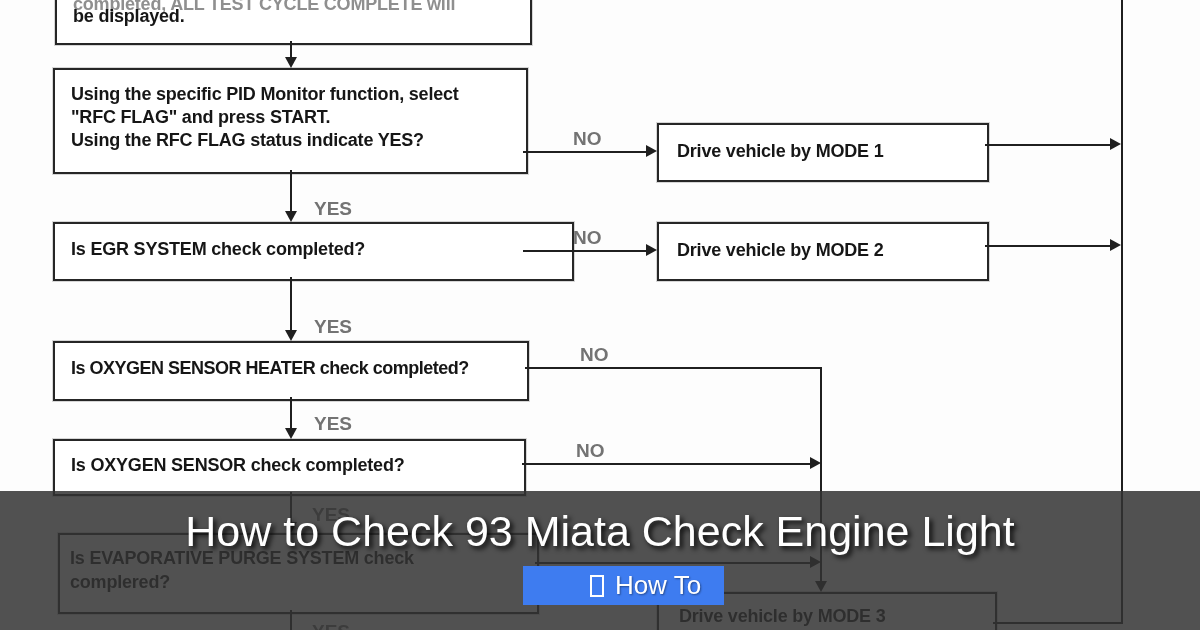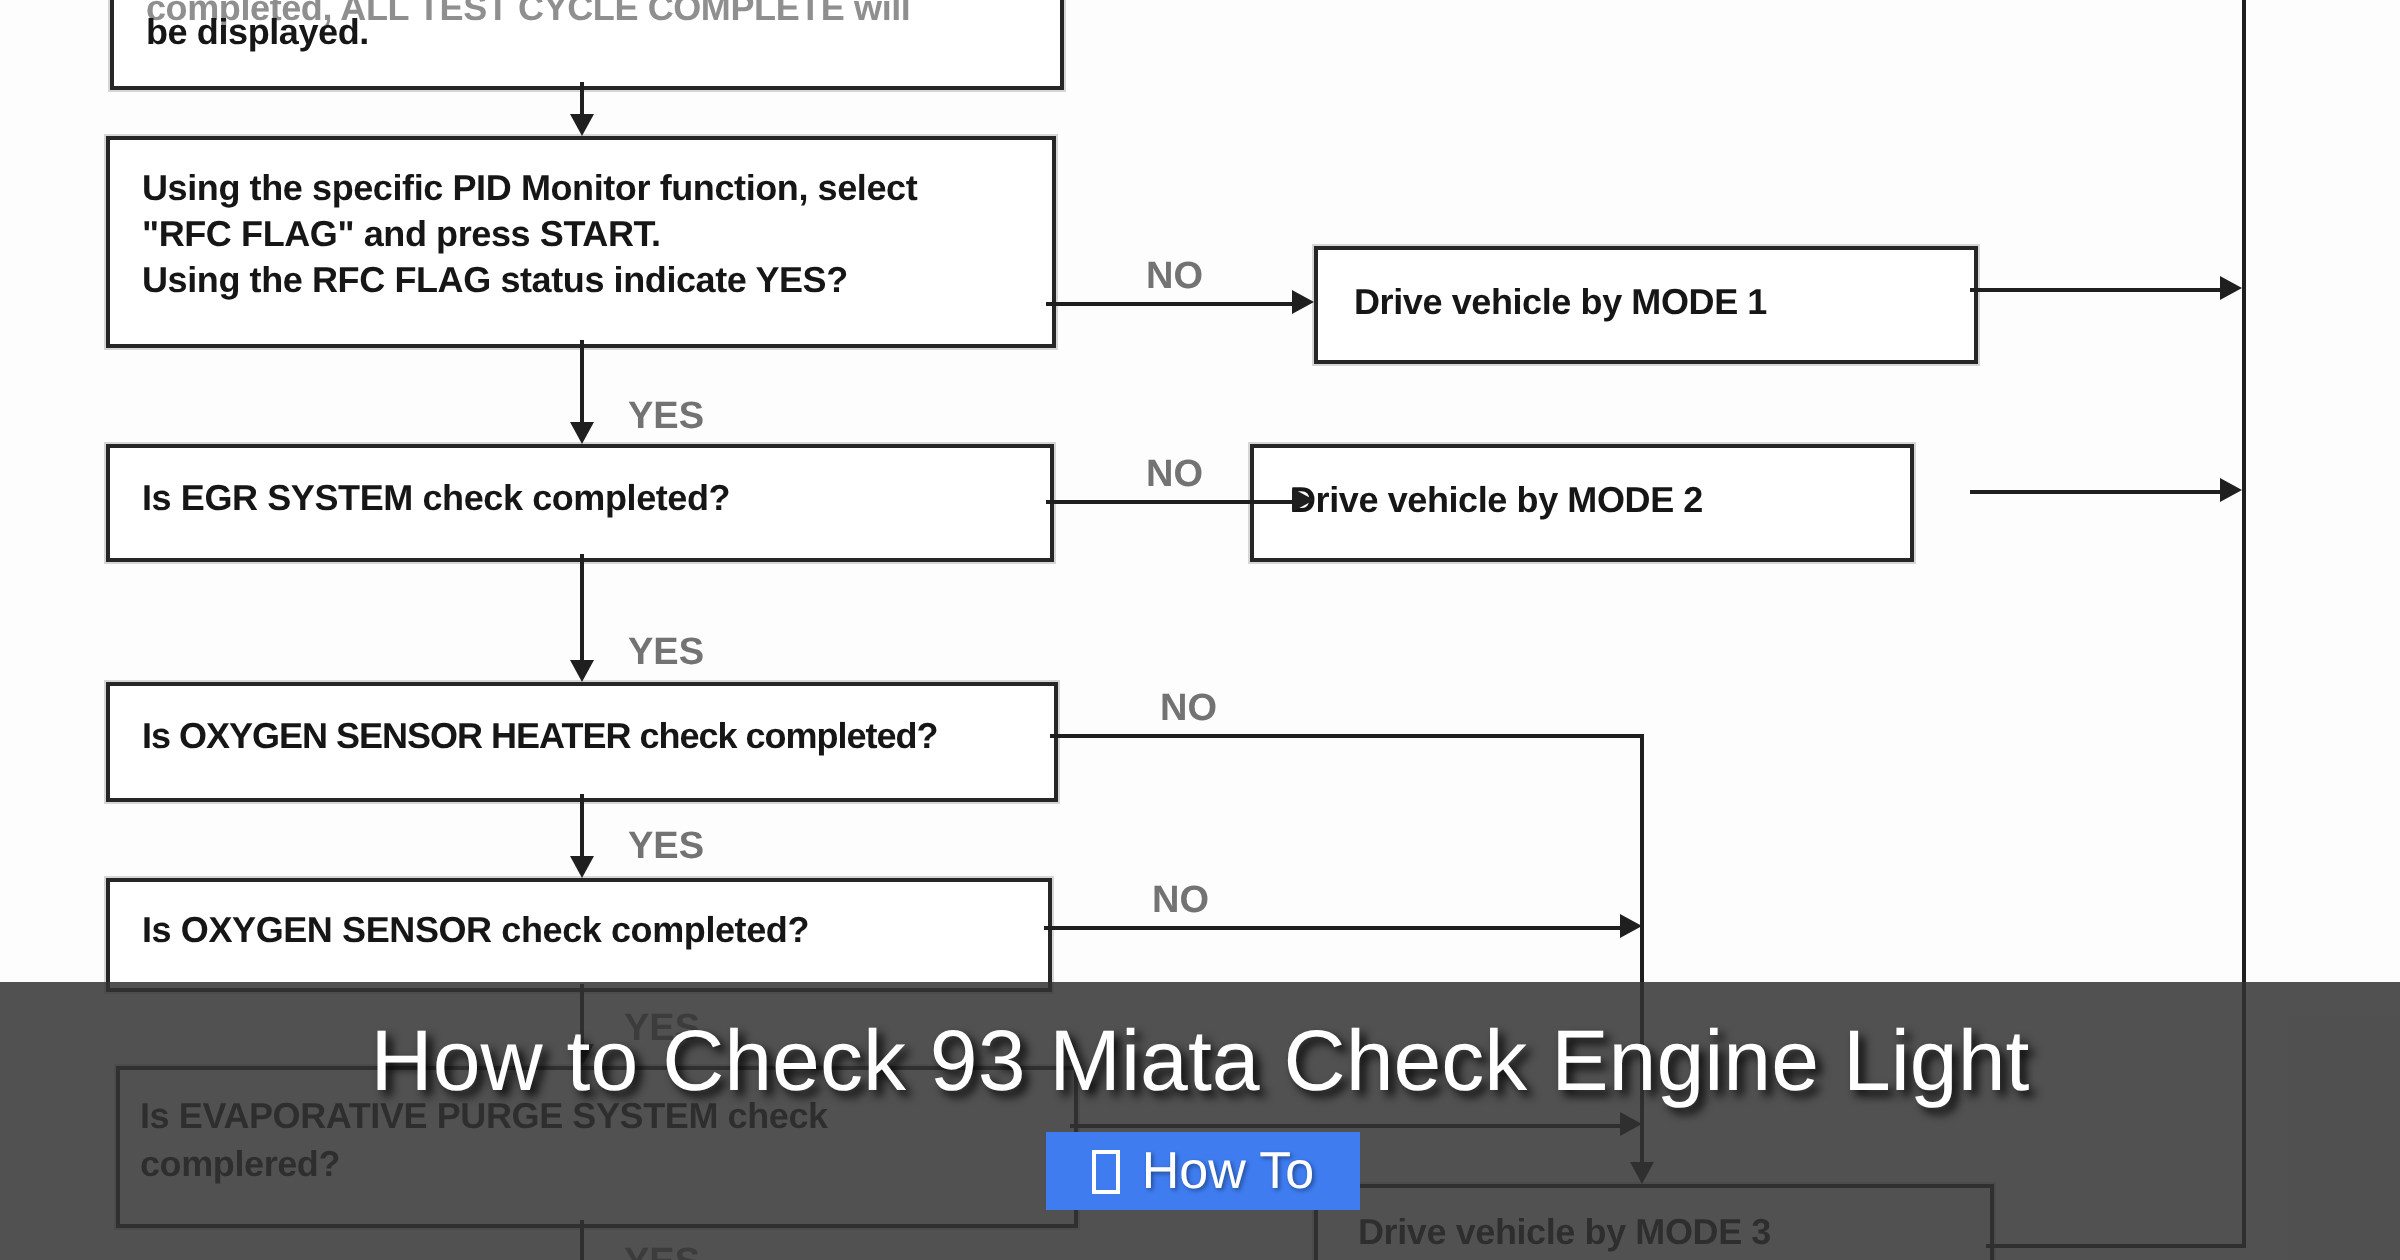--- a/index.html
+++ b/index.html
@@ -31,61 +31,61 @@
   .overlay{position:absolute;left:0;top:491px;width:1200px;height:139px;
            background:var(--overlay-scrim);z-index:10;}
   .page-title{position:absolute;left:0;top:17px;width:100%;text-align:center;
               font-size:43px;line-height:46px;font-weight:400;
               color:var(--title-text);
               text-shadow:3px 3px 5px rgba(0,0,0,0.9);white-space:nowrap;}
   .badge{position:absolute;left:523px;top:75px;width:157px;height:39px;
          background:var(--badge-bg);color:var(--badge-text);
          display:flex;align-items:center;justify-content:center;gap:11px;
          font-size:26px;cursor:pointer;border:none;
-         text-shadow:1px 1px 2px rgba(0,0,0,0.4);}
+         text-shadow:1px 1px 2px rgba(0,0,0,0.4);padding-left:44px;}
   .badge-glyph{display:inline-block;width:14px;height:22px;
                border:2px solid #fff;box-sizing:border-box;}
 </style>
 </head>
 <body>
 
 <div class="stage">
 
   <div class="fbox" style="left:55px;top:-30px;width:473px;height:71px;">
     <span class="ftext faded" style="left:16px;top:22px;">completed, ALL TEST CYCLE COMPLETE will</span>
     <span class="ftext" style="left:16px;top:34px;">be displayed.</span>
   </div>
 
   <div class="fbox" style="left:53px;top:68px;width:471px;height:102px;">
     <span class="ftext" style="left:16px;top:14px;">Using the specific PID Monitor function, select</span>
     <span class="ftext" style="left:16px;top:37px;">"RFC FLAG" and press START.</span>
     <span class="ftext" style="left:16px;top:60px;">Using the RFC FLAG status indicate YES?</span>
   </div>
 
-  <div class="fbox" style="left:53px;top:222px;width:470px;height:55px;">
+  <div class="fbox" style="left:53px;top:222px;width:470px;height:55px;padding-left:47px;">
     <span class="ftext" style="left:16px;top:15px;">Is EGR SYSTEM check completed?</span>
   </div>
 
   <div class="fbox" style="left:53px;top:341px;width:472px;height:56px;">
     <span class="ftext" style="left:16px;top:15px;letter-spacing:-0.5px;">Is OXYGEN SENSOR HEATER check completed?</span>
   </div>
 
   <div class="fbox" style="left:53px;top:439px;width:469px;height:53px;">
     <span class="ftext" style="left:16px;top:14px;">Is OXYGEN SENSOR check completed?</span>
   </div>
 
   <div class="fbox" style="left:58px;top:533px;width:477px;height:77px;">
     <span class="ftext" style="left:10px;top:13px;">Is EVAPORATIVE PURGE SYSTEM check</span>
     <span class="ftext" style="left:10px;top:37px;">complered?</span>
   </div>
 
   <div class="fbox" style="left:657px;top:123px;width:328px;height:55px;">
     <span class="ftext" style="left:18px;top:16px;">Drive vehicle by MODE 1</span>
   </div>
-  <div class="fbox" style="left:625px;top:222px;width:328px;height:55px;">
+  <div class="fbox" style="left:657px;top:222px;width:328px;height:55px;">
     <span class="ftext" style="left:18px;top:16px;">Drive vehicle by MODE 2</span>
   </div>
   <div class="fbox" style="left:657px;top:592px;width:336px;height:55px;">
     <span class="ftext" style="left:20px;top:12px;">Drive vehicle by MODE 3</span>
   </div>
 
   <div class="vline" style="left:290px;top:41px;height:18px;"></div>
   <div class="arr-d" style="left:285px;top:57px;"></div>
   <div class="vline" style="left:290px;top:170px;height:43px;"></div>
   <div class="arr-d" style="left:285px;top:211px;"></div>

